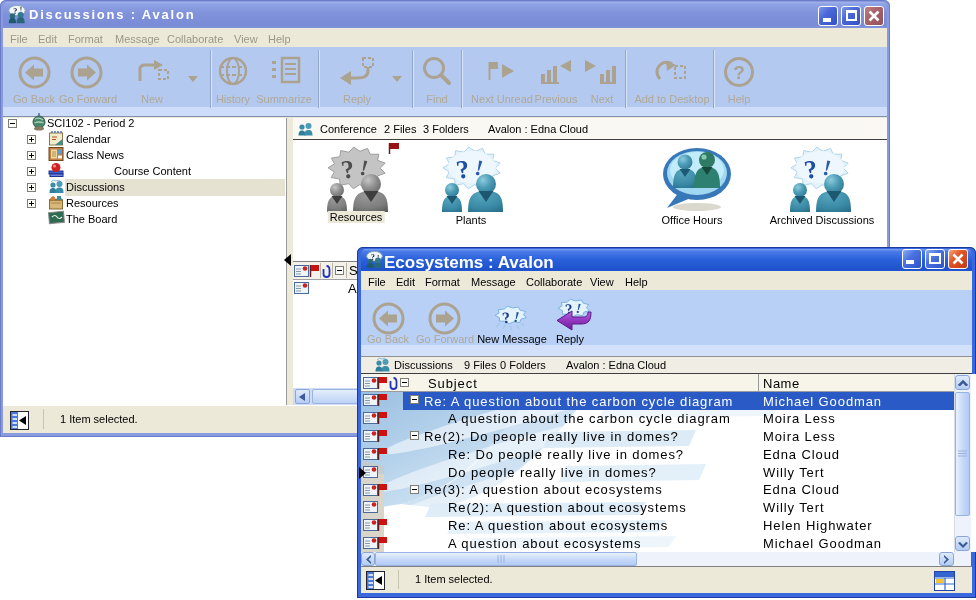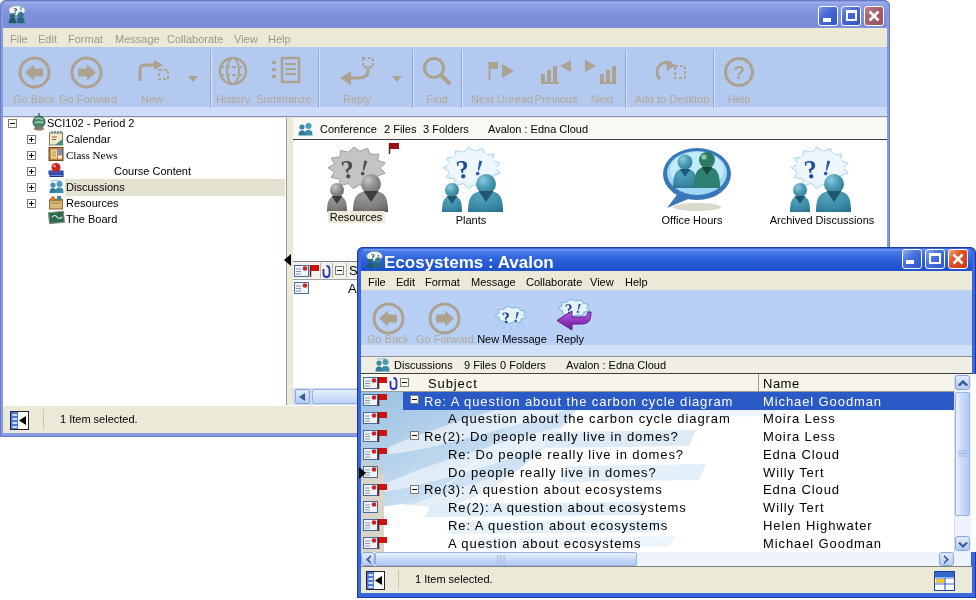--- a/index.html
+++ b/index.html
@@ -44,20 +44,21 @@
         <stop offset="0.6" stop-color="#7e7e7e"></stop>
         <stop offset="1" stop-color="#565656"></stop>
   </radialGradient>
 </defs>
   </svg>
 
 <div class="win" id="w1" style="left:0;top:0;width:890px;height:437px;background:#8a9ade;box-shadow:inset 0 0 0 1px #6a7cc8;">
 
   <div class="abs" id="w1title" style="left:3px;top:2px;width:884px;height:26px;border-radius:5px 5px 0 0;
     background:linear-gradient(180deg,#a2b2ea 0%,#8ea2e6 8%,#8092da 45%,#7a8cd6 90%,#8294dc 100%);"></div>
+  <div class="tb" style="left:29px;top:7px;font-size:13px;letter-spacing:1.8px;">Discussions : Avalon</div>
   <svg class="abs" style="left:7px;top:5px;" width="20" height="21" viewBox="0 0 22 23">
     <ellipse cx="11" cy="6" rx="9" ry="5.5" fill="#f0f6fc" stroke="#8aa"></ellipse>
     <text x="7" y="10" font-family="Liberation Serif" font-size="9" font-weight="bold" fill="#223">?</text>
     <text x="14" y="9" font-family="Liberation Serif" font-size="8" font-weight="bold" fill="#223">!</text>
     <circle cx="6" cy="12" r="3" fill="#2a6a7c"></circle>
     <path d="M2 20 C2 15 4 14 6 14 C8 14 10 15 10 20 Z" fill="#1e5a6c"></path>
     <circle cx="15" cy="11" r="3.4" fill="#35798c"></circle>
     <path d="M10.5 20 C10.5 14.5 12.5 13.5 15 13.5 C17.5 13.5 19.5 14.5 19.5 20 Z" fill="#286878"></path>
   </svg>
 
@@ -242,21 +243,21 @@
       <rect x="9" y="2" width="4" height="4" fill="#3a8a9a"></rect>
       <path d="M3 9 L13 9" stroke="#a8824a" stroke-width="1"></path>
     </svg>
 
     <svg class="abs" style="left:48px;top:210px;" width="18" height="16">
       <rect x="1" y="2" width="15" height="11" fill="#2e6b50" stroke="#888" transform="rotate(-5 8 8)"></rect>
       <path d="M4 7 Q7 4 9 7 T14 7" stroke="#e8f0e8" fill="none" stroke-width="1.2"></path>
     </svg>
     <div class="trow" style="left:47px;top:117px;">SCI102 - Period 2</div>
     <div class="trow" style="left:66px;top:133px;">Calendar</div>
-    <div class="trow" style="left:66px;top:149px;font-family:Liberation Serif, serif;">Class News</div>
+    <div class="trow" style="left:66px;top:149px;">Class News</div>
     <div class="trow" style="left:66px;top:165px;margin-left:48px;">Course Content</div>
     <div class="trow" style="left:66px;top:181px;">Discussions</div>
     <div class="trow" style="left:66px;top:197px;">Resources</div>
     <div class="trow" style="left:66px;top:213px;">The Board</div>
   </div>
 
   <div class="abs" style="left:293px;top:118px;width:594px;height:287px;background:#fff;"></div>
   <div id="w1right">
 
     <div class="abs" style="left:293px;top:118px;width:594px;height:22px;background:#f9f8f2;border-bottom:1px solid #404040;box-sizing:border-box;"></div>

